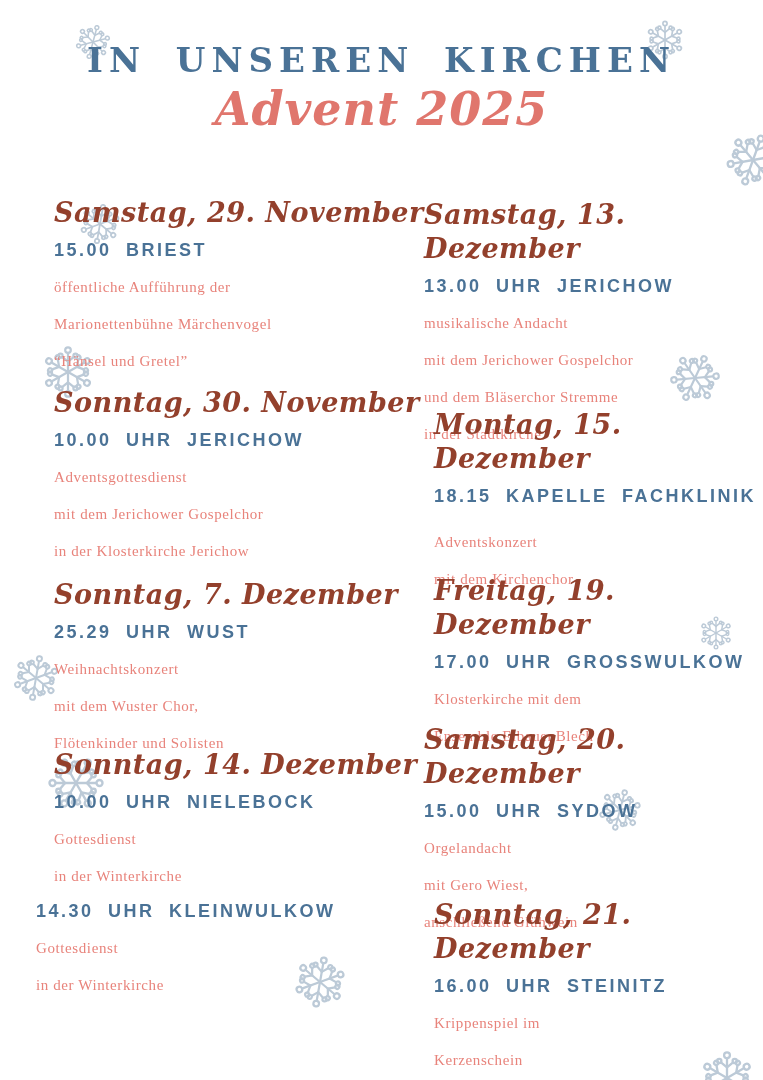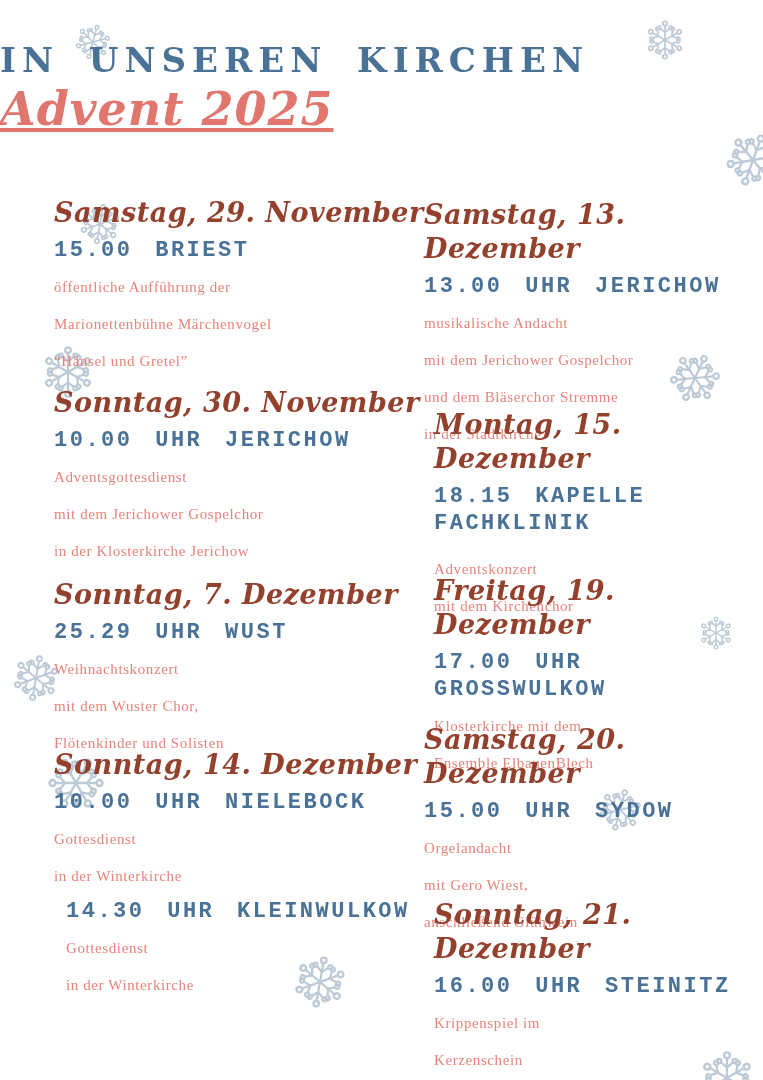--- a/index.html
+++ b/index.html
@@ -1,36 +1,36 @@
 <!DOCTYPE html>
 <html><head>
 <meta charset="utf-8">
 <style>
   html,body{margin:0;padding:0;}
   body{
     width:763px;height:1080px;position:relative;overflow:hidden;
     background:#ffffff;font-family:"Liberation Serif", serif;
   }
-  .header{position:absolute;left:0;top:40px;width:763px;text-align:left;z-index:2;}
+  .header{position:absolute;left:0;top:40px;width:763px;text-align:center;z-index:2;}
   .title{
     font-family:"DejaVu Serif", serif;font-weight:700;font-size:34px;
     color:#4a7296;letter-spacing:6px;word-spacing:12px;
   }
   .subtitle{
     font-family:"DejaVu Serif", serif;font-style:italic;font-weight:700;
-    font-size:46px;color:#e0766d;margin-top:2px;letter-spacing:1px;text-decoration:underline;
+    font-size:46px;color:#e0766d;margin-top:2px;letter-spacing:1px;
   }
   .block{position:absolute;z-index:2;margin-left:16px;}
   .date{
     font-family:"DejaVu Serif", serif;font-style:italic;font-weight:700;
     font-size:27px;line-height:34px;color:#93402c;letter-spacing:0.5px;
     margin-bottom:7px;
   }
   .venue{
-    font-family:Liberation Mono, monospace;font-weight:700;font-size:22px;
+    font-family:Liberation Sans, sans-serif;font-weight:700;font-size:18px;
     line-height:27px;color:#4a7296;letter-spacing:2.5px;word-spacing:7px;
     margin-bottom:5px;
   }
   .desc{
     font-family:"Liberation Serif", serif;font-size:15px;line-height:37px;
     color:#e8837b;letter-spacing:0.6px;
   }
   .snow{position:absolute;z-index:1;}
   .snow svg{display:block;}
 </style>
@@ -147,21 +147,21 @@
   <div class="desc">Flötenkinder und Solisten</div>
 </div>
 
 <div class="block" style="left:38px;top:748px">
   <div class="date">Sonntag, 14. Dezember</div>
   <div class="venue">10.00 UHR NIELEBOCK</div>
   <div class="desc">Gottesdienst</div>
   <div class="desc">in der Winterkirche</div>
 </div>
 
-<div class="block" style="left:50px;top:898px">
+<div class="block" style="left:20px;top:898px">
   <div class="venue">14.30 UHR KLEINWULKOW</div>
   <div class="desc">Gottesdienst</div>
   <div class="desc">in der Winterkirche</div>
 </div>
 
 <div class="block" style="left:408px;top:198px">
   <div class="date">Samstag, 13. Dezember</div>
   <div class="venue">13.00 UHR JERICHOW</div>
   <div class="desc">musikalische Andacht</div>
   <div class="desc">mit dem Jerichower Gospelchor</div>

